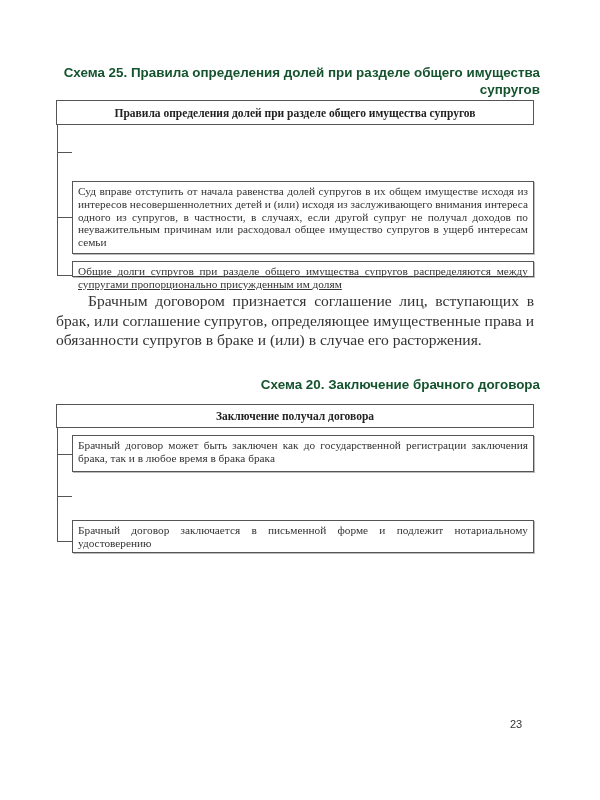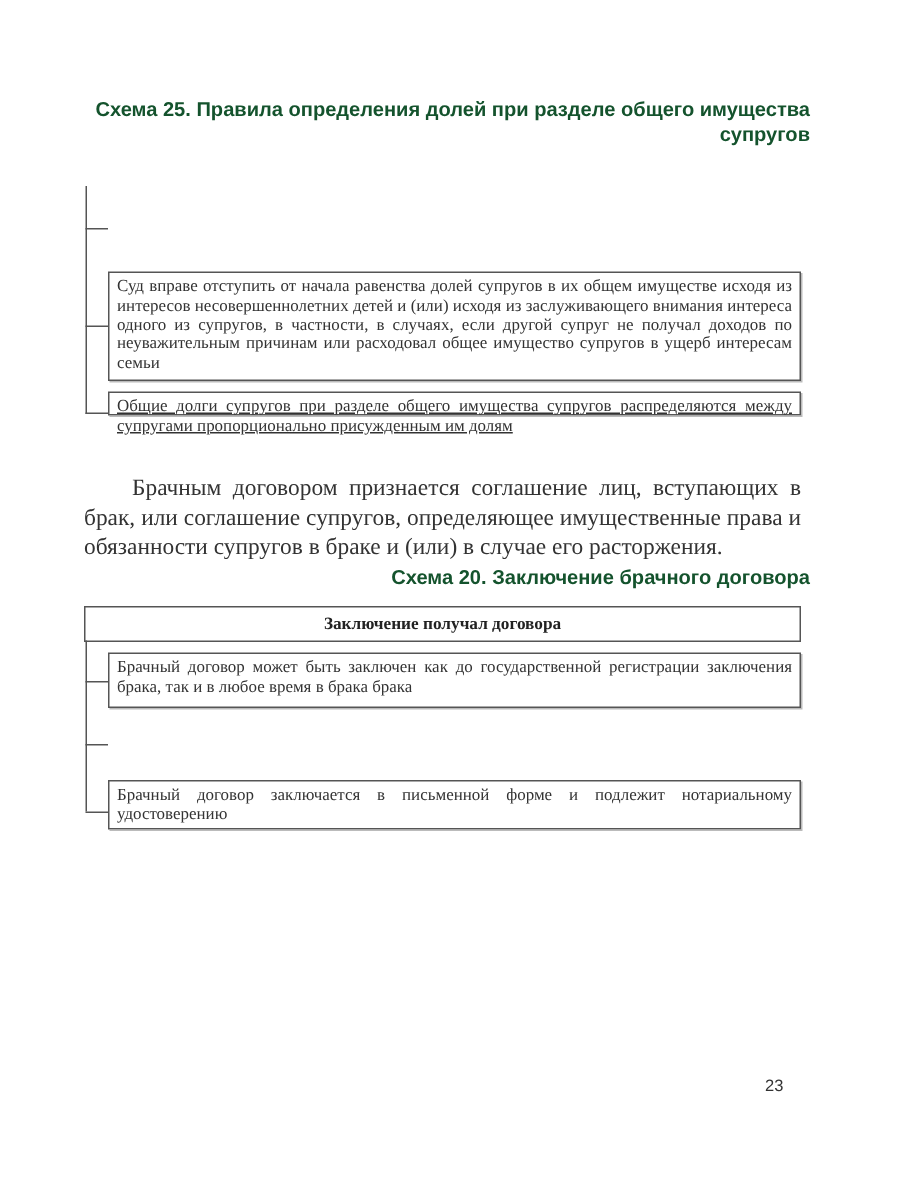--- a/index.html
+++ b/index.html
@@ -33,29 +33,30 @@
     position: absolute; left: 510px; top: 718px;
     font-family: "Liberation Sans", sans-serif; font-size: 11px; color: #333;
   }
 </style>
 </head>
 <body>
 
 <div class="scheme-title" style="top:64px;">Схема 25. Правила определения долей при разделе общего имущества супругов</div>
 
 <div class="diagram" style="top:100px; height:200px;">
+  <div class="diag-header" style="top:0; height:25px;">Правила определения долей при разделе общего имущества супругов</div>
   <div class="vline" style="top:24px; height:152px;"></div>
   <div class="hline" style="top:52px;"></div>
   <div class="hline" style="top:117px;"></div>
   <div class="item-box" style="top:81px; height:73px;">Суд вправе отступить от начала равенства долей супругов в их общем имуществе исходя из интересов несовершеннолетних детей и (или) исходя из заслуживающего внимания интереса одного из супругов, в частности, в случаях, если другой супруг не получал доходов по неуважительным причинам или расходовал общее имущество супругов в ущерб интересам семьи</div>
   <div class="hline" style="top:175px;"></div>
   <div class="item-box" style="top:161px; height:16px;text-decoration:underline;">Общие долги супругов при разделе общего имущества супругов распределяются между супругами пропорционально присужденным им долям</div>
 </div>
 
-<div class="para" style="top:316px; text-indent:32px;">
+<div class="para" style="top:291px; text-indent:32px;">
   <span>Брачным договором признается соглашение лиц, вступающих в брак, или соглашение супругов, определяющее имущественные права и обязанности супругов в браке и (или) в случае его расторжения.</span>
 </div>
 
 <div class="scheme-title" style="top:376px;">Схема 20. Заключение брачного договора</div>
 
 <div class="diagram" style="top:404px; height:155px;">
   <div class="diag-header" style="top:0; height:24px;">Заключение получал договора</div>
   <div class="vline" style="top:23px; height:114px;"></div>
   <div class="hline" style="top:50px;"></div>
   <div class="item-box" style="top:31px; height:37px;">Брачный договор может быть заключен как до государственной регистрации заключения брака, так и в любое время в брака брака</div>

